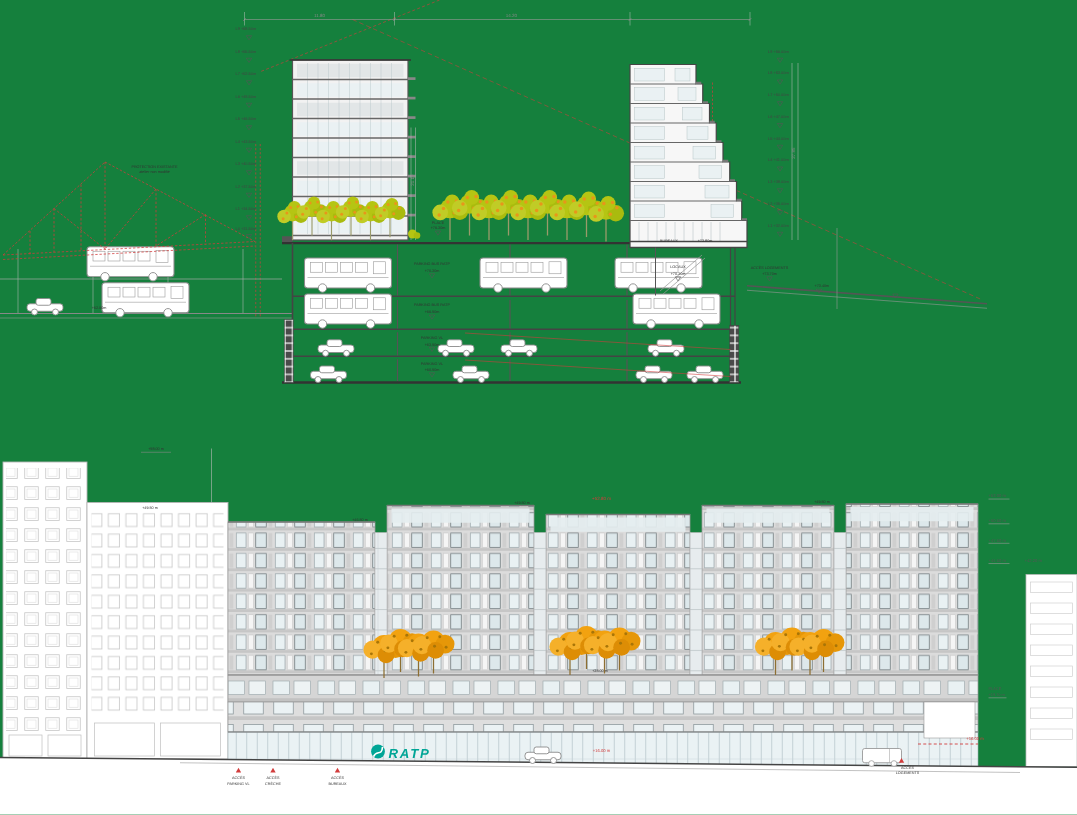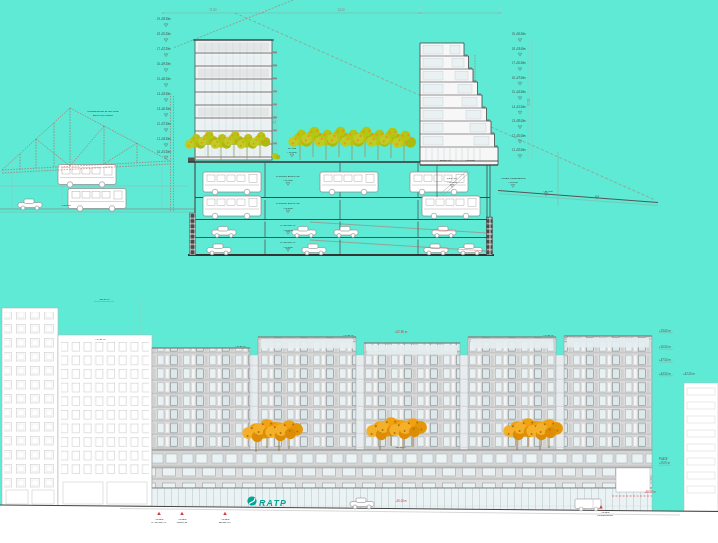--- a/index.html
+++ b/index.html
@@ -1,16 +1,16 @@
 <!DOCTYPE html>
 <html><head>
 <meta charset="utf-8">
 <style>
   html,body{margin:0;padding:0;background:#fff;}
-  #canvas{position:relative;width:718px;height:543px;background:#5eead4;overflow:hidden;}
+  #canvas{position:relative;width:718px;height:543px;background:#15803d;overflow:hidden;}
   svg{display:block;}
   svg text{font-family:"Liberation Sans","DejaVu Sans",sans-serif;}
   .lvl{font-size:2.6px;fill:#444;}
   .tiny{font-size:2.5px;fill:#333;}
   .dim{font-size:3px;fill:#888;}
   .red{fill:#d23c3c;}
 </style>
 </head>
 <body>
 

